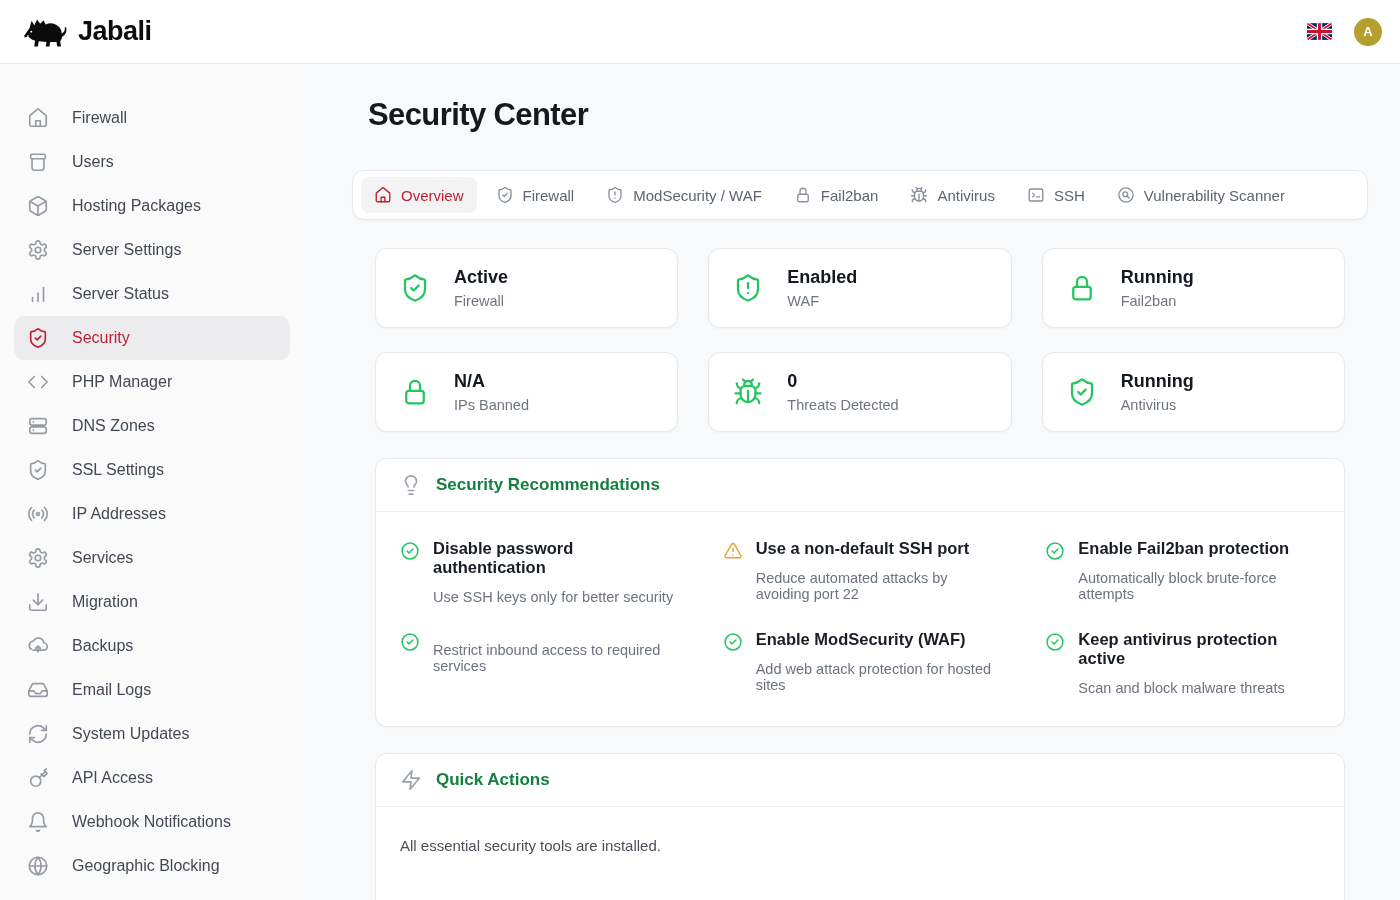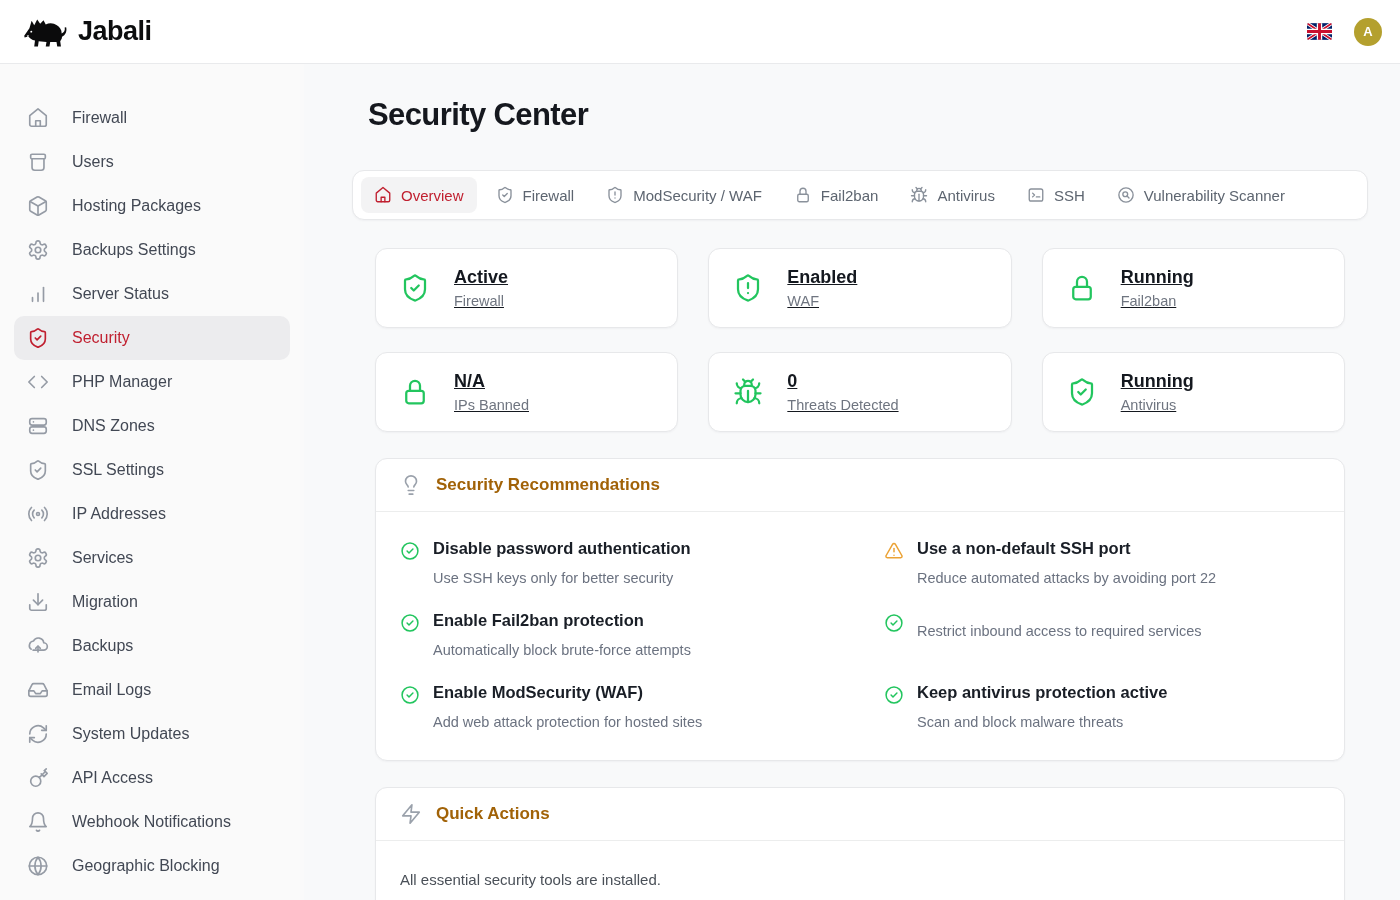--- a/index.html
+++ b/index.html
@@ -64,36 +64,35 @@
   .tab.active svg{color:var(--red)}
 
   .inset{margin:0 23px}
 
   
   .stats{display:grid;grid-template-columns:repeat(3,1fr);gap:24px 30px;margin-top:28px}
   .stat-card{
     background:#fff;border:1px solid var(--border);border-radius:12px;height:80px;
     padding:0 24px;display:flex;align-items:center;gap:24px;
     box-shadow:0 1px 2px rgba(16,24,40,.04);
-    text-decoration:underline;
   }
   .stat-card svg{width:30px;height:30px;flex:0 0 30px;color:var(--green)}
   .stat-value{font-size:18px;font-weight:700;color:#14181f}
   .stat-label{font-size:14.5px;color:#6f7580;margin-top:5px}
 
   
   .panel{
     background:#fff;border:1px solid var(--border);border-radius:12px;margin-top:26px;
     box-shadow:0 1px 2px rgba(16,24,40,.04);
   }
   .panel-header{display:flex;align-items:center;gap:14px;padding:15px 24px;border-bottom:1px solid #eceded}
   .panel-header svg{width:22px;height:22px;color:#9aa1ab}
-  .panel-title{font-size:17px;font-weight:700;color:#a16207}
-
-  .recs{padding:27px 24px 30px;display:grid;grid-template-columns:1fr 1fr;gap:25px 48px}
+  .panel-title{font-size:17px;font-weight:700;color:#15803d}
+
+  .recs{padding:27px 24px 30px;display:grid;grid-template-columns:1fr 1fr 1fr;gap:25px 48px}
   .rec{display:flex;gap:13px}
   .rec svg{width:20px;height:20px;flex:0 0 20px;margin-top:2px}
   .rec.ok svg{color:var(--green)}
   .rec.warning svg{color:var(--amber)}
   .rec-title{font-size:16.5px;font-weight:700;color:#191e26}
   .rec-desc{font-size:14.5px;color:var(--muted);margin-top:12px}
 
   .qa-body{padding:30px 24px 60px;font-size:15px;color:#4a5058}
 </style>
 </head>
@@ -152,21 +151,21 @@
             <path d="m3.3 7 8.7 5 8.7-5"></path>
             <path d="M12 22V12"></path>
           </svg>
           <span>Hosting Packages</span>
         </div>
         <div class="nav-item">
           <svg viewBox="0 0 24 24" fill="none" stroke="currentColor" stroke-width="1.8" stroke-linecap="round" stroke-linejoin="round">
             <path d="M12.22 2h-.44a2 2 0 0 0-2 2v.18a2 2 0 0 1-1 1.73l-.43.25a2 2 0 0 1-2 0l-.15-.08a2 2 0 0 0-2.73.73l-.22.38a2 2 0 0 0 .73 2.73l.15.1a2 2 0 0 1 1 1.72v.51a2 2 0 0 1-1 1.74l-.15.09a2 2 0 0 0-.73 2.73l.22.38a2 2 0 0 0 2.73.73l.15-.08a2 2 0 0 1 2 0l.43.25a2 2 0 0 1 1 1.73V20a2 2 0 0 0 2 2h.44a2 2 0 0 0 2-2v-.18a2 2 0 0 1 1-1.73l.43-.25a2 2 0 0 1 2 0l.15.08a2 2 0 0 0 2.73-.73l.22-.39a2 2 0 0 0-.73-2.73l-.15-.08a2 2 0 0 1-1-1.74v-.5a2 2 0 0 1 1-1.74l.15-.09a2 2 0 0 0 .73-2.73l-.22-.38a2 2 0 0 0-2.73-.73l-.15.08a2 2 0 0 1-2 0l-.43-.25a2 2 0 0 1-1-1.73V4a2 2 0 0 0-2-2z"></path>
             <circle cx="12" cy="12" r="3"></circle>
           </svg>
-          <span>Backups Settings</span>
+          <span>Server Settings</span>
         </div>
         <div class="nav-item">
           <svg viewBox="0 0 24 24" fill="none" stroke="currentColor" stroke-width="1.8" stroke-linecap="round" stroke-linejoin="round">
             <path d="M6 20v-4"></path>
             <path d="M12 20v-9"></path>
             <path d="M18 20V5"></path>
           </svg>
           <span>Server Status</span>
         </div>
         <div class="nav-item active">

